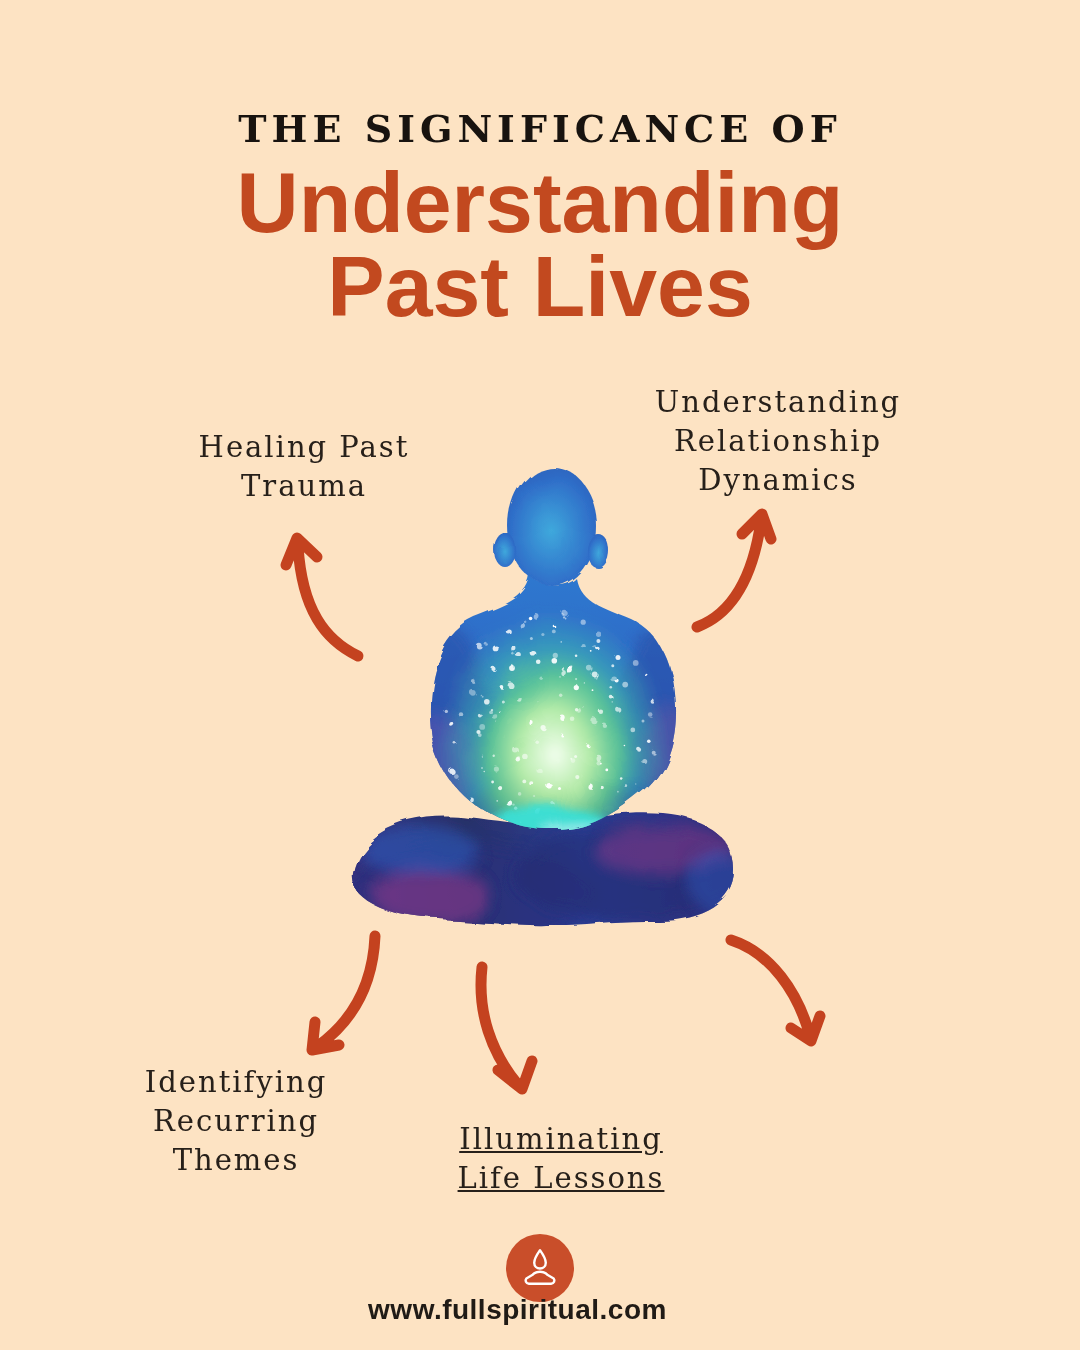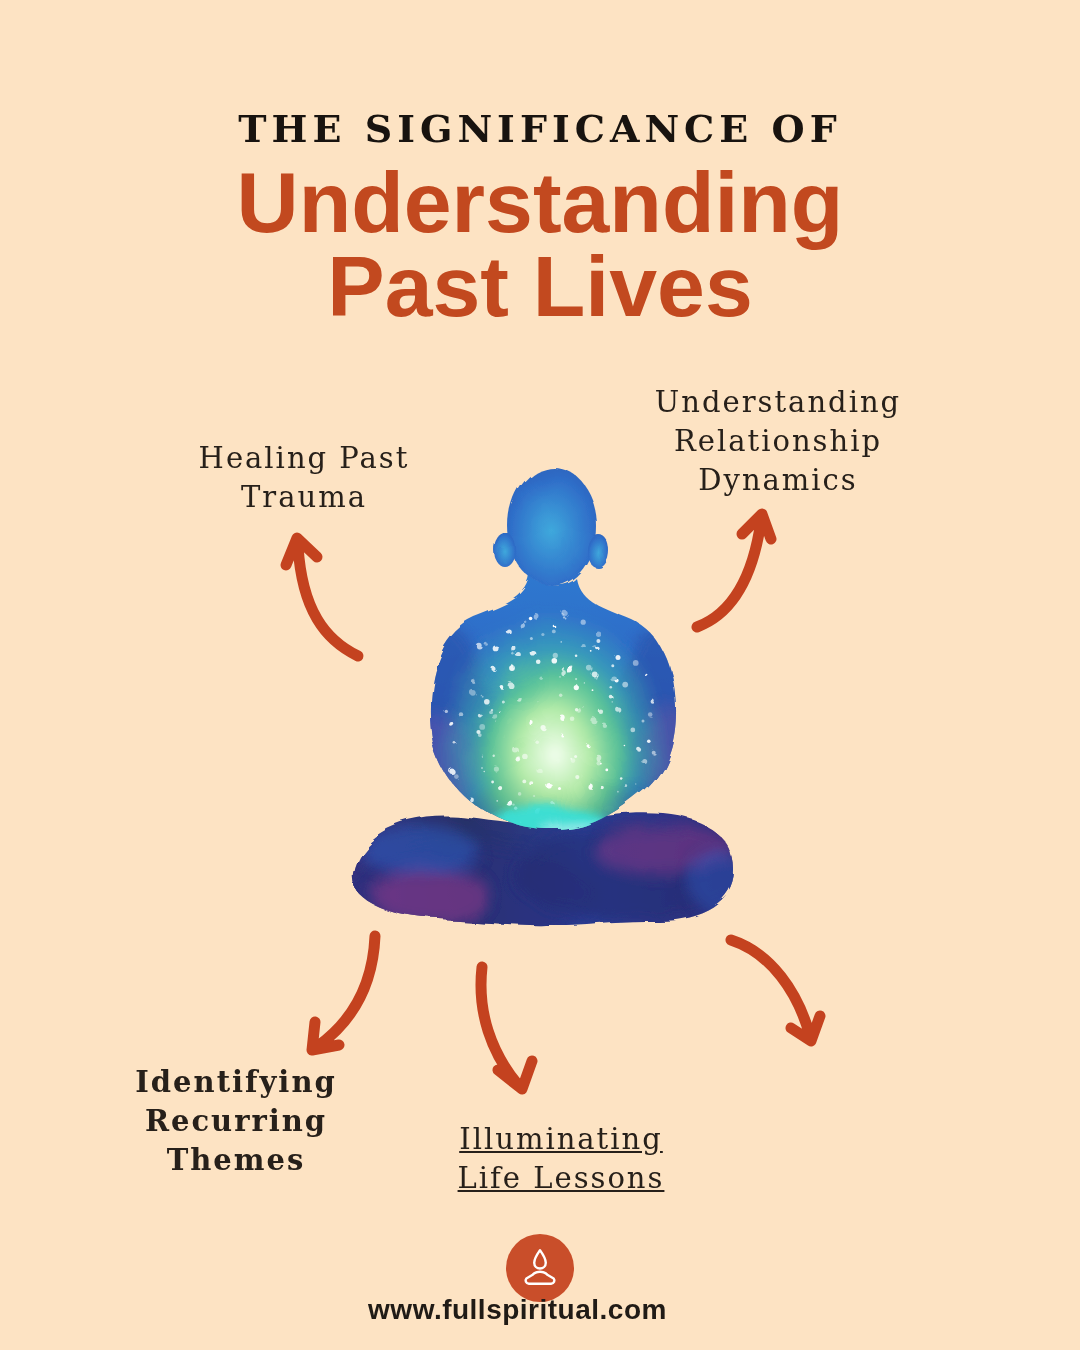--- a/index.html
+++ b/index.html
@@ -17,23 +17,23 @@
     position:absolute; left:0; top:160px; width:1080px;
     text-align:center; font-family:"Liberation Sans", sans-serif;
     font-weight:bold; font-size:86px; line-height:84px;
     color:#c2491f; white-space:pre-line; letter-spacing:0px;
   }
   .benefit{
     position:absolute; transform:translateX(-50%);
     text-align:center; font-size:29px; line-height:39px;
     letter-spacing:2px; color:#27201a; white-space:pre-line;
   }
-  .b1{left:304px; top:428px;margin-top:11px;}
+  .b1{left:304px; top:428px;}
   .b2{left:778px; top:383px;}
-  .b3{left:236px; top:1063px;font-weight:bold;}
+  .b3{left:236px; top:1063px;}
   .b4{left:561px; top:1120px;text-decoration:underline;}
   .b5{left:837px; top:1065px;}
   .layer{position:absolute; left:0; top:0;}
   .figure-svg{position:absolute; left:335px; top:455px;}
   .logo{
     position:absolute; left:506px; top:1234px; width:68px; height:68px;
     border-radius:50%; background:#c94e2a;
     display:flex; align-items:center; justify-content:center;
   }
   .website{

